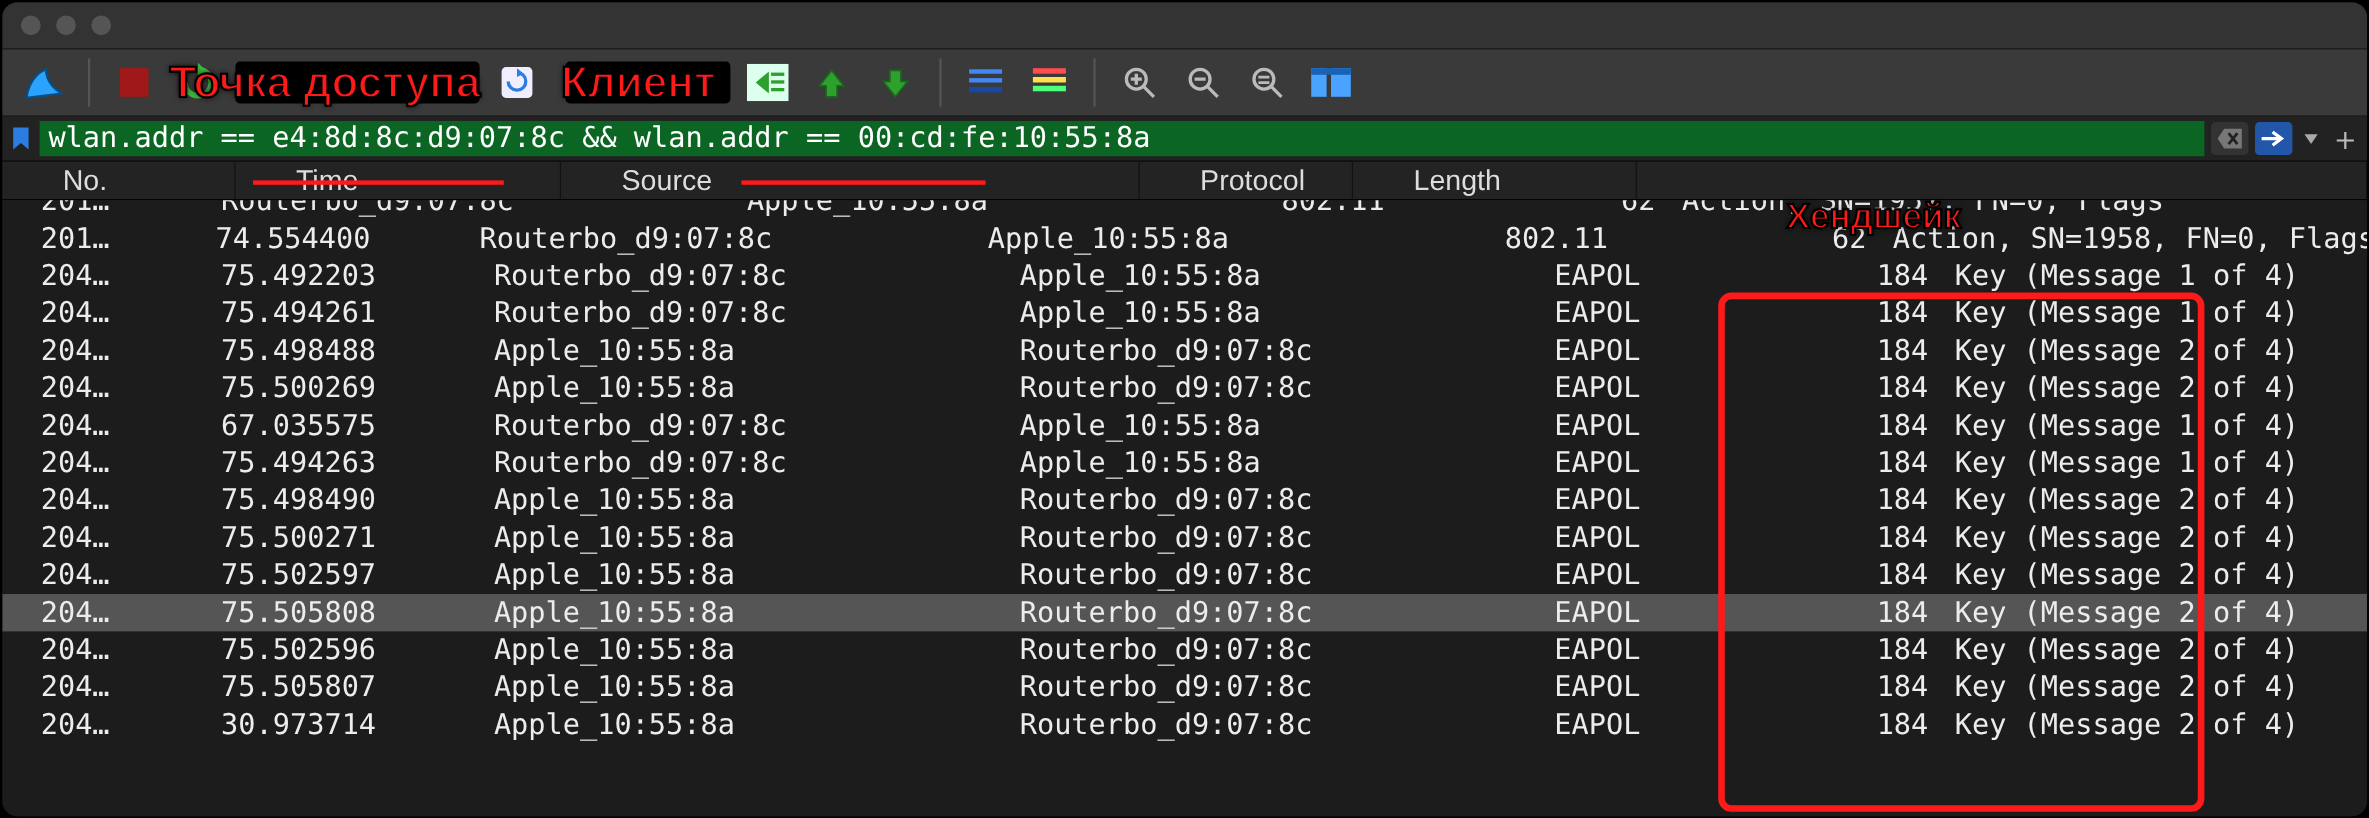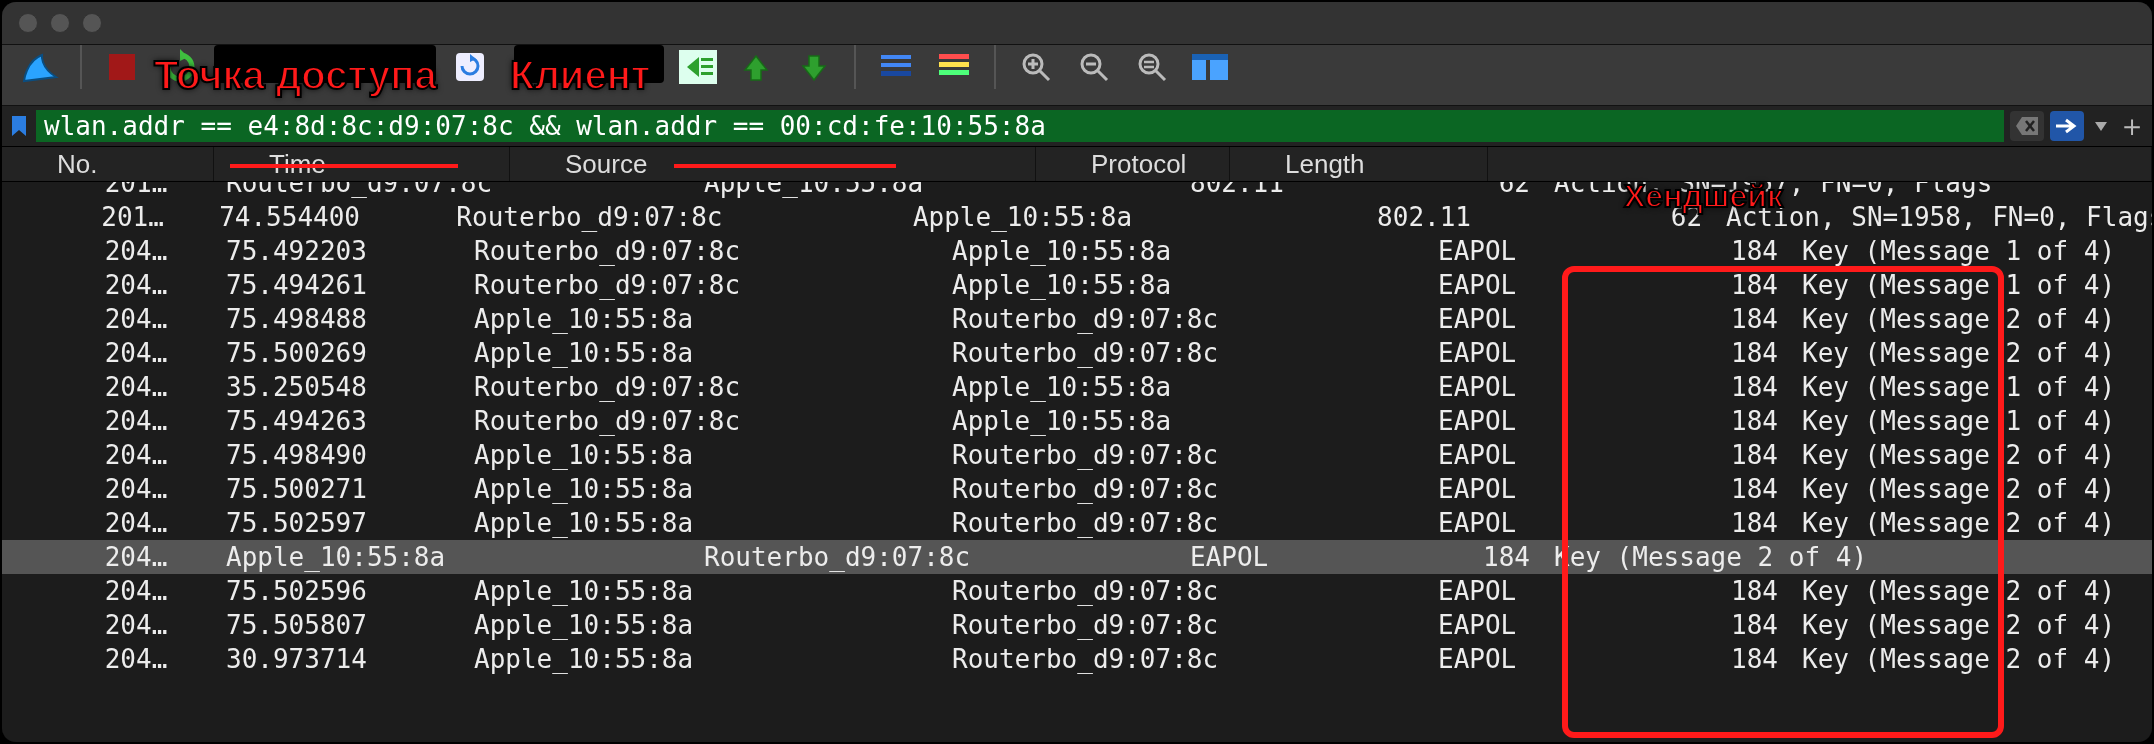--- a/index.html
+++ b/index.html
@@ -17,21 +17,21 @@
     --header-border:#111;
     --annot-red:#ff1a1a;
     --annot-shadow:#000;
   }
   html,body{margin:0;padding:0;background:#000;width:2154px;height:744px;font-family:"Menlo","Consolas","DejaVu Sans Mono",monospace;font-size:26px;color:var(--text);}
   .window{position:relative;width:2150px;height:740px;margin:2px;border-radius:14px;background:var(--bg-dark);box-shadow:inset 0 0 0 1px #000;overflow:hidden;}
   
   .titlebar{height:42px;background:#333;display:flex;align-items:center;padding:0 16px;gap:12px;border-bottom:1px solid #111;}
   .tl-dot{width:18px;height:18px;border-radius:50%;background:#555;border:1px solid #333;}
   
-  .toolbar{height:60px;background:var(--toolbar);display:flex;align-items:flex-start;padding:0 14px;gap:10px;border-bottom:1px solid #111;position:relative;}
+  .toolbar{height:60px;background:var(--toolbar);display:flex;align-items:center;padding:0 14px;gap:10px;border-bottom:1px solid #111;position:relative;}
   .tbtn{width:48px;height:44px;display:flex;align-items:center;justify-content:center;border-radius:6px;}
   .tbtn svg{display:block;}
   .tdivider{width:2px;height:44px;background:#555;margin:0 6px;}
   .blacked{background:#000;border-radius:4px;height:38px;}
   
   .filterrow{height:40px;display:flex;align-items:center;padding:0 6px;gap:6px;background:#222;border-bottom:1px solid #000;}
   .bookmark{width:22px;height:30px;display:flex;align-items:center;justify-content:center;}
   .filterbox{flex:1 1 auto;height:32px;background:var(--filter-bg);color:var(--filter-text);display:flex;align-items:center;padding:0 8px;font-family:inherit;font-size:26px;border-radius:0;}
   .filter-actions{display:flex;align-items:center;gap:6px;}
   .fabtn{width:34px;height:30px;display:flex;align-items:center;justify-content:center;background:#333;border-radius:4px;}
@@ -45,21 +45,21 @@
   .row.sel{background:var(--row-sel);}
   .row .cell{padding:0 8px;white-space:pre;overflow:hidden;}
   
   .c-no{width:148px;}     
   .c-time{width:232px;}   
   .c-src{width:462px;}    
   .c-dst{width:470px;}    
   .c-proto{width:130px;}  
   .c-len{width:194px;text-align:right;}  
   .c-info{flex:1 1 auto;}
-  .row .c-no{text-align:center;padding-right:8px;padding-left:60px;}
+  .row .c-no{text-align:left;padding-right:8px;padding-left:35px;}
   .row .c-len{text-align:right;padding-right:16px;}
   .row .c-time,.row .c-src,.row .c-dst,.row .c-proto,.row .c-info{text-align:left;}
   
   .annot{position:absolute;pointer-events:none;font-family:"Arial Black","Helvetica Neue",Arial,sans-serif;font-weight:900;color:var(--annot-red);-webkit-text-stroke:2px #000;text-shadow:0 0 6px #000;}
   .annot-box{position:absolute;border:6px solid var(--annot-red);border-radius:12px;pointer-events:none;}
   .underline{position:absolute;height:4px;background:var(--annot-red);pointer-events:none;}
 </style>
 </head>
 <body>
 
@@ -270,21 +270,21 @@
         <div class="cell c-no">204…</div>
         <div class="cell c-time">75.500269</div>
         <div class="cell c-src">Apple_10:55:8a</div>
         <div class="cell c-dst">Routerbo_d9:07:8c</div>
         <div class="cell c-proto">EAPOL</div>
         <div class="cell c-len">184</div>
         <div class="cell c-info">Key (Message 2 of 4)</div>
       </div>
       <div class="row">
         <div class="cell c-no">204…</div>
-        <div class="cell c-time">35.250548</div>
+        <div class="cell c-time">67.035575</div>
         <div class="cell c-src">Routerbo_d9:07:8c</div>
         <div class="cell c-dst">Apple_10:55:8a</div>
         <div class="cell c-proto">EAPOL</div>
         <div class="cell c-len">184</div>
         <div class="cell c-info">Key (Message 1 of 4)</div>
       </div>
       <div class="row">
         <div class="cell c-no">204…</div>
         <div class="cell c-time">75.494263</div>
         <div class="cell c-src">Routerbo_d9:07:8c</div>
@@ -315,20 +315,21 @@
         <div class="cell c-no">204…</div>
         <div class="cell c-time">75.502597</div>
         <div class="cell c-src">Apple_10:55:8a</div>
         <div class="cell c-dst">Routerbo_d9:07:8c</div>
         <div class="cell c-proto">EAPOL</div>
         <div class="cell c-len">184</div>
         <div class="cell c-info">Key (Message 2 of 4)</div>
       </div>
       <div class="row sel">
         <div class="cell c-no">204…</div>
+        <div class="cell c-time">75.505808</div>
         <div class="cell c-src">Apple_10:55:8a</div>
         <div class="cell c-dst">Routerbo_d9:07:8c</div>
         <div class="cell c-proto">EAPOL</div>
         <div class="cell c-len">184</div>
         <div class="cell c-info">Key (Message 2 of 4)</div>
       </div>
       <div class="row">
         <div class="cell c-no">204…</div>
         <div class="cell c-time">75.502596</div>
         <div class="cell c-src">Apple_10:55:8a</div>

